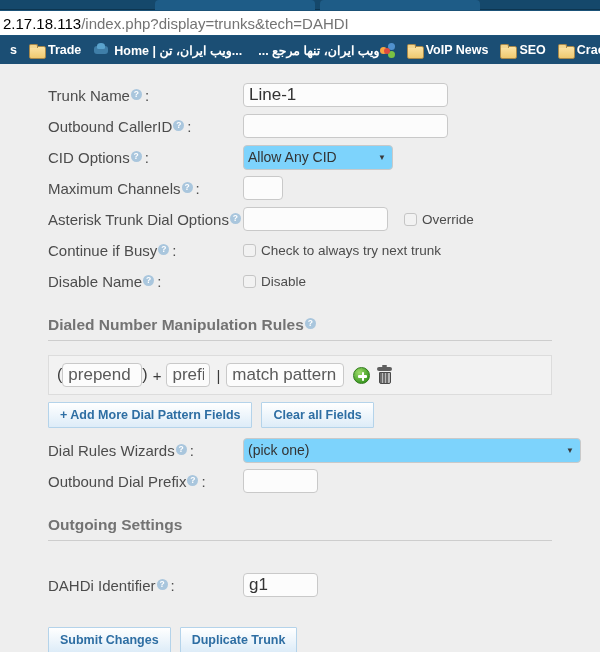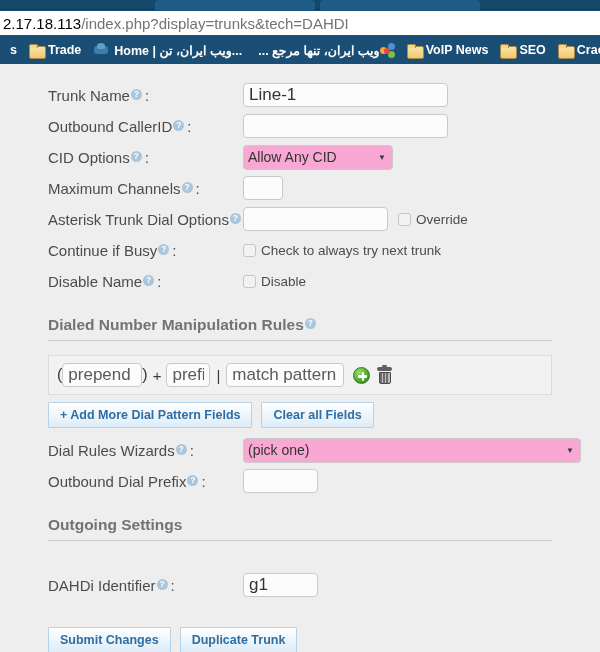--- a/index.html
+++ b/index.html
@@ -180,21 +180,21 @@
   .in-callerid  { width: 205px; }
   .in-maxchan   { width: 40px; }
   .in-dialopts  { width: 145px; }
   .in-prefixdial{ width: 75px; }
   .in-dahdi     { width: 75px; border: 2px solid #4a90d9; background:#fff; height:26px; border-radius:4px; }
 
   select {
     font-family: "Liberation Sans", sans-serif;
     font-size: 14px;
     color: #333;
-    background: #f9a8d4;
+    background: #7dd3fc;
     border: 1px solid #c9c9c9;
     border-radius: 4px;
     height: 25px;
     padding: 0 4px;
     outline: none;
     -webkit-appearance: none;
     appearance: none;
   }
   .sel-wrap { position: relative; display:inline-block; }
   .sel-wrap::after {
@@ -409,21 +409,21 @@
       </div>
     </div>
 
     <div class="frow">
       <div class="flabel">
         <span>Asterisk Trunk Dial Options</span>
         <span class="help">?</span>
       </div>
       <div class="fctl">
         <input type="text" class="in-dialopts" value="" style="">
-        <span style="display:inline-flex;align-items:center;margin-left:10px;">
+        <span style="display:inline-flex;align-items:center;margin-left:16px;">
           <input type="checkbox" style="">
           <span class="cb-label">Override</span>
         </span>
       </div>
     </div>
 
     <div class="frow">
       <div class="flabel">
         <span>Continue if Busy</span>
         <span class="help">?</span>

